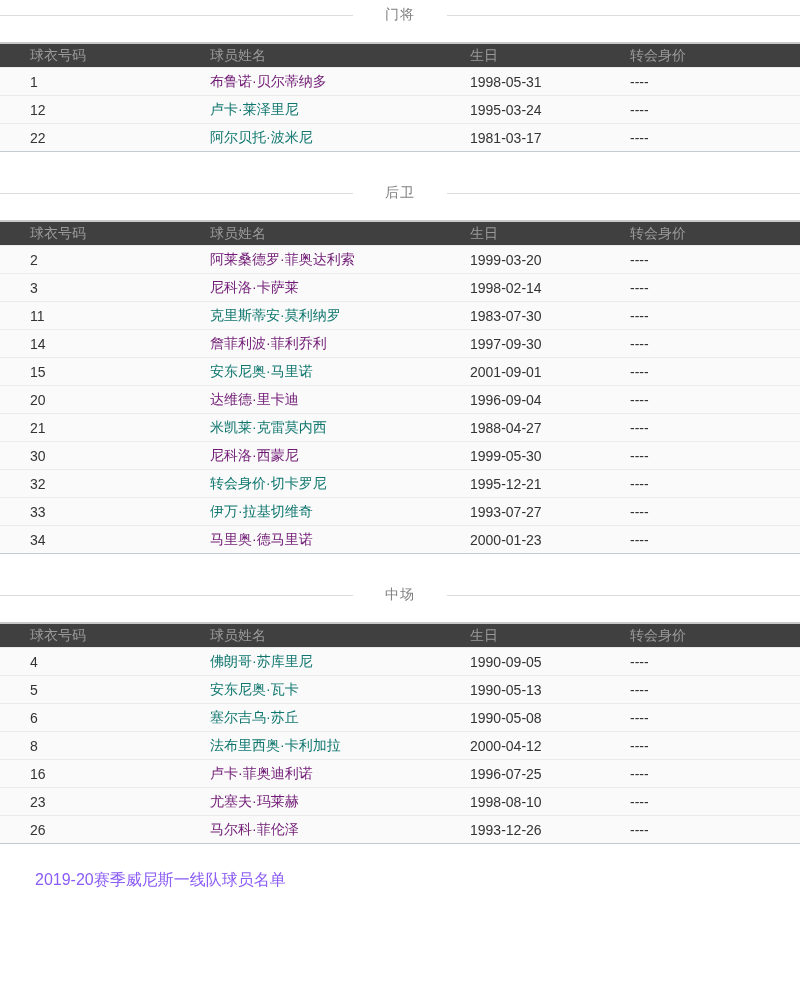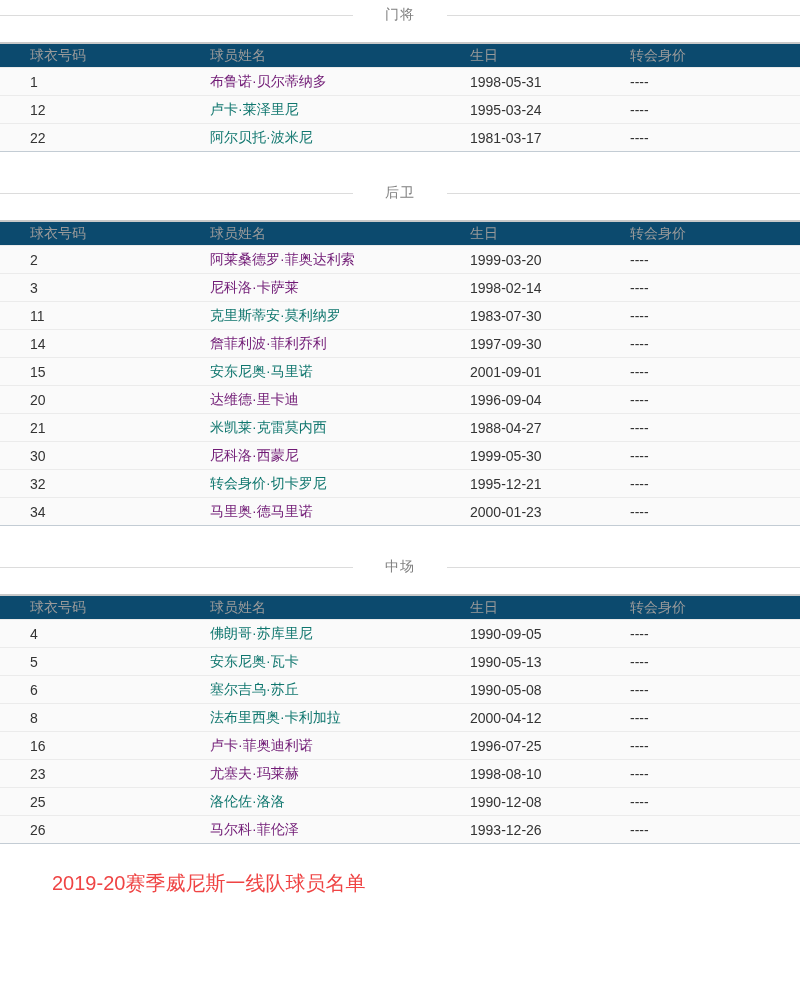--- a/index.html
+++ b/index.html
@@ -47,21 +47,21 @@
     border-top: 2px solid #c9c9c9;
     border-bottom: 1px solid #c3ccd4;
     border-right: 1px solid #dfe3e7;
     background: #fafafa;
   }
   table.roster-table col.c-number { width: 180px; }
   table.roster-table col.c-name   { width: 260px; }
   table.roster-table col.c-birth  { width: 160px; }
   table.roster-table col.c-value  { width: 200px; }
   table.roster-table thead th {
-    background: #0c4a6e;
+    background: #404040;
     color: #9a9a9a;
     font-weight: normal;
     font-size: 14px;
     text-align: left;
     height: 23px;
     padding: 0 0 0 30px;
     overflow: hidden;
     white-space: nowrap;
   }
   table.roster-table tbody td {
@@ -76,23 +76,23 @@
   .player-name {
     color: #701a75;
     text-decoration: none;
   }
   .player-name.link {
     color: #0f766e;
     cursor: pointer;
   }
   
   .caption {
-    margin: 26px 0 0 52px;
-    font-size: 20px;
-    color: #ef4444;
+    margin: 26px 0 0 35px;
+    font-size: 16px;
+    color: #8b5cf6;
   }
 </style>
 </head>
 <body>
 
 <div class="page">
   <div id="sections-root">
   <section class="roster-section">
     <div class="section-title-wrap first">
       <span class="line"></span>
@@ -242,20 +242,28 @@
 
   <tr class="player-row">
     <td>32</td>
     <td>
       <a class="player-name link">转会身价·切卡罗尼</a>
     </td>
     <td>1995-12-21</td>
     <td>----</td>
   </tr>
 
+  <tr class="player-row">
+    <td>33</td>
+    <td>
+      <a class="player-name link">伊万·拉基切维奇</a>
+    </td>
+    <td>1993-07-27</td>
+    <td>----</td>
+  </tr>
 
   <tr class="player-row">
     <td>34</td>
     <td>
       <a class="player-name">马里奥·德马里诺</a>
     </td>
     <td>2000-01-23</td>
     <td>----</td>
   </tr>
 </tbody>
@@ -331,28 +339,20 @@
 
   <tr class="player-row">
     <td>23</td>
     <td>
       <a class="player-name">尤塞夫·玛莱赫</a>
     </td>
     <td>1998-08-10</td>
     <td>----</td>
   </tr>
 
-  <tr class="player-row">
-    <td>25</td>
-    <td>
-      <a class="player-name link">洛伦佐·洛洛</a>
-    </td>
-    <td>1990-12-08</td>
-    <td>----</td>
-  </tr>
 
   <tr class="player-row">
     <td>26</td>
     <td>
       <a class="player-name">马尔科·菲伦泽</a>
     </td>
     <td>1993-12-26</td>
     <td>----</td>
   </tr>
 </tbody>

